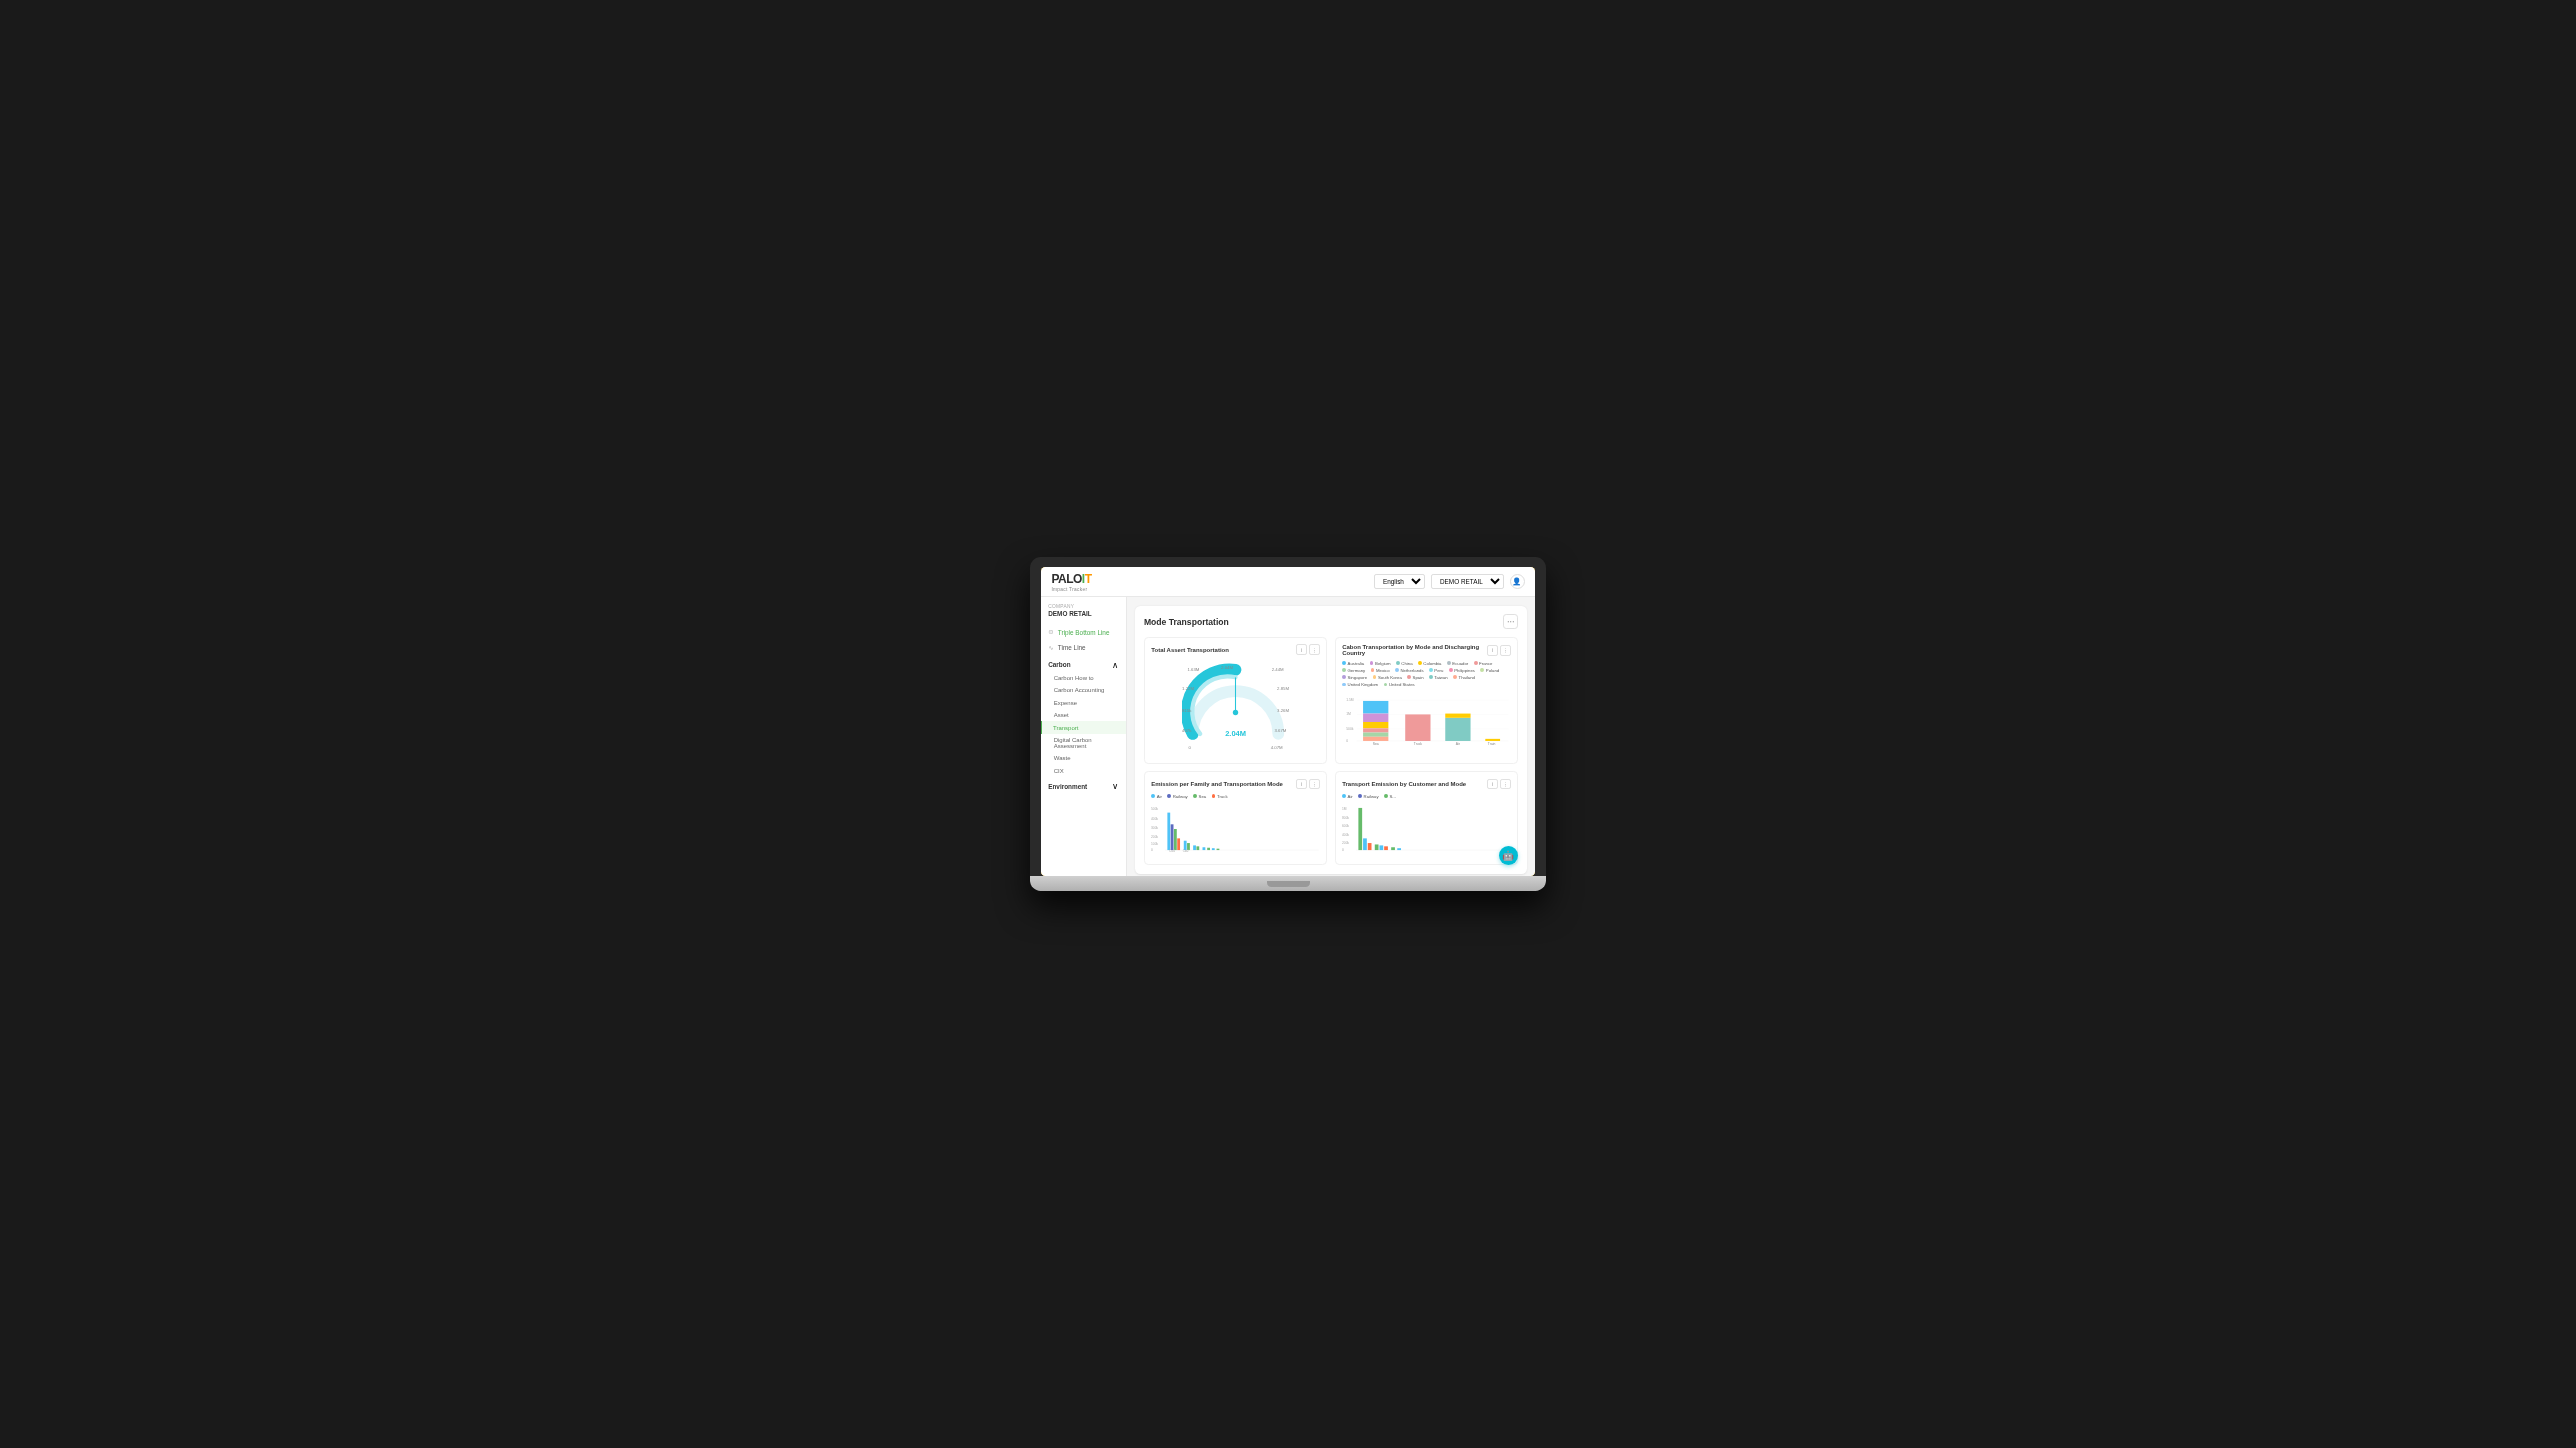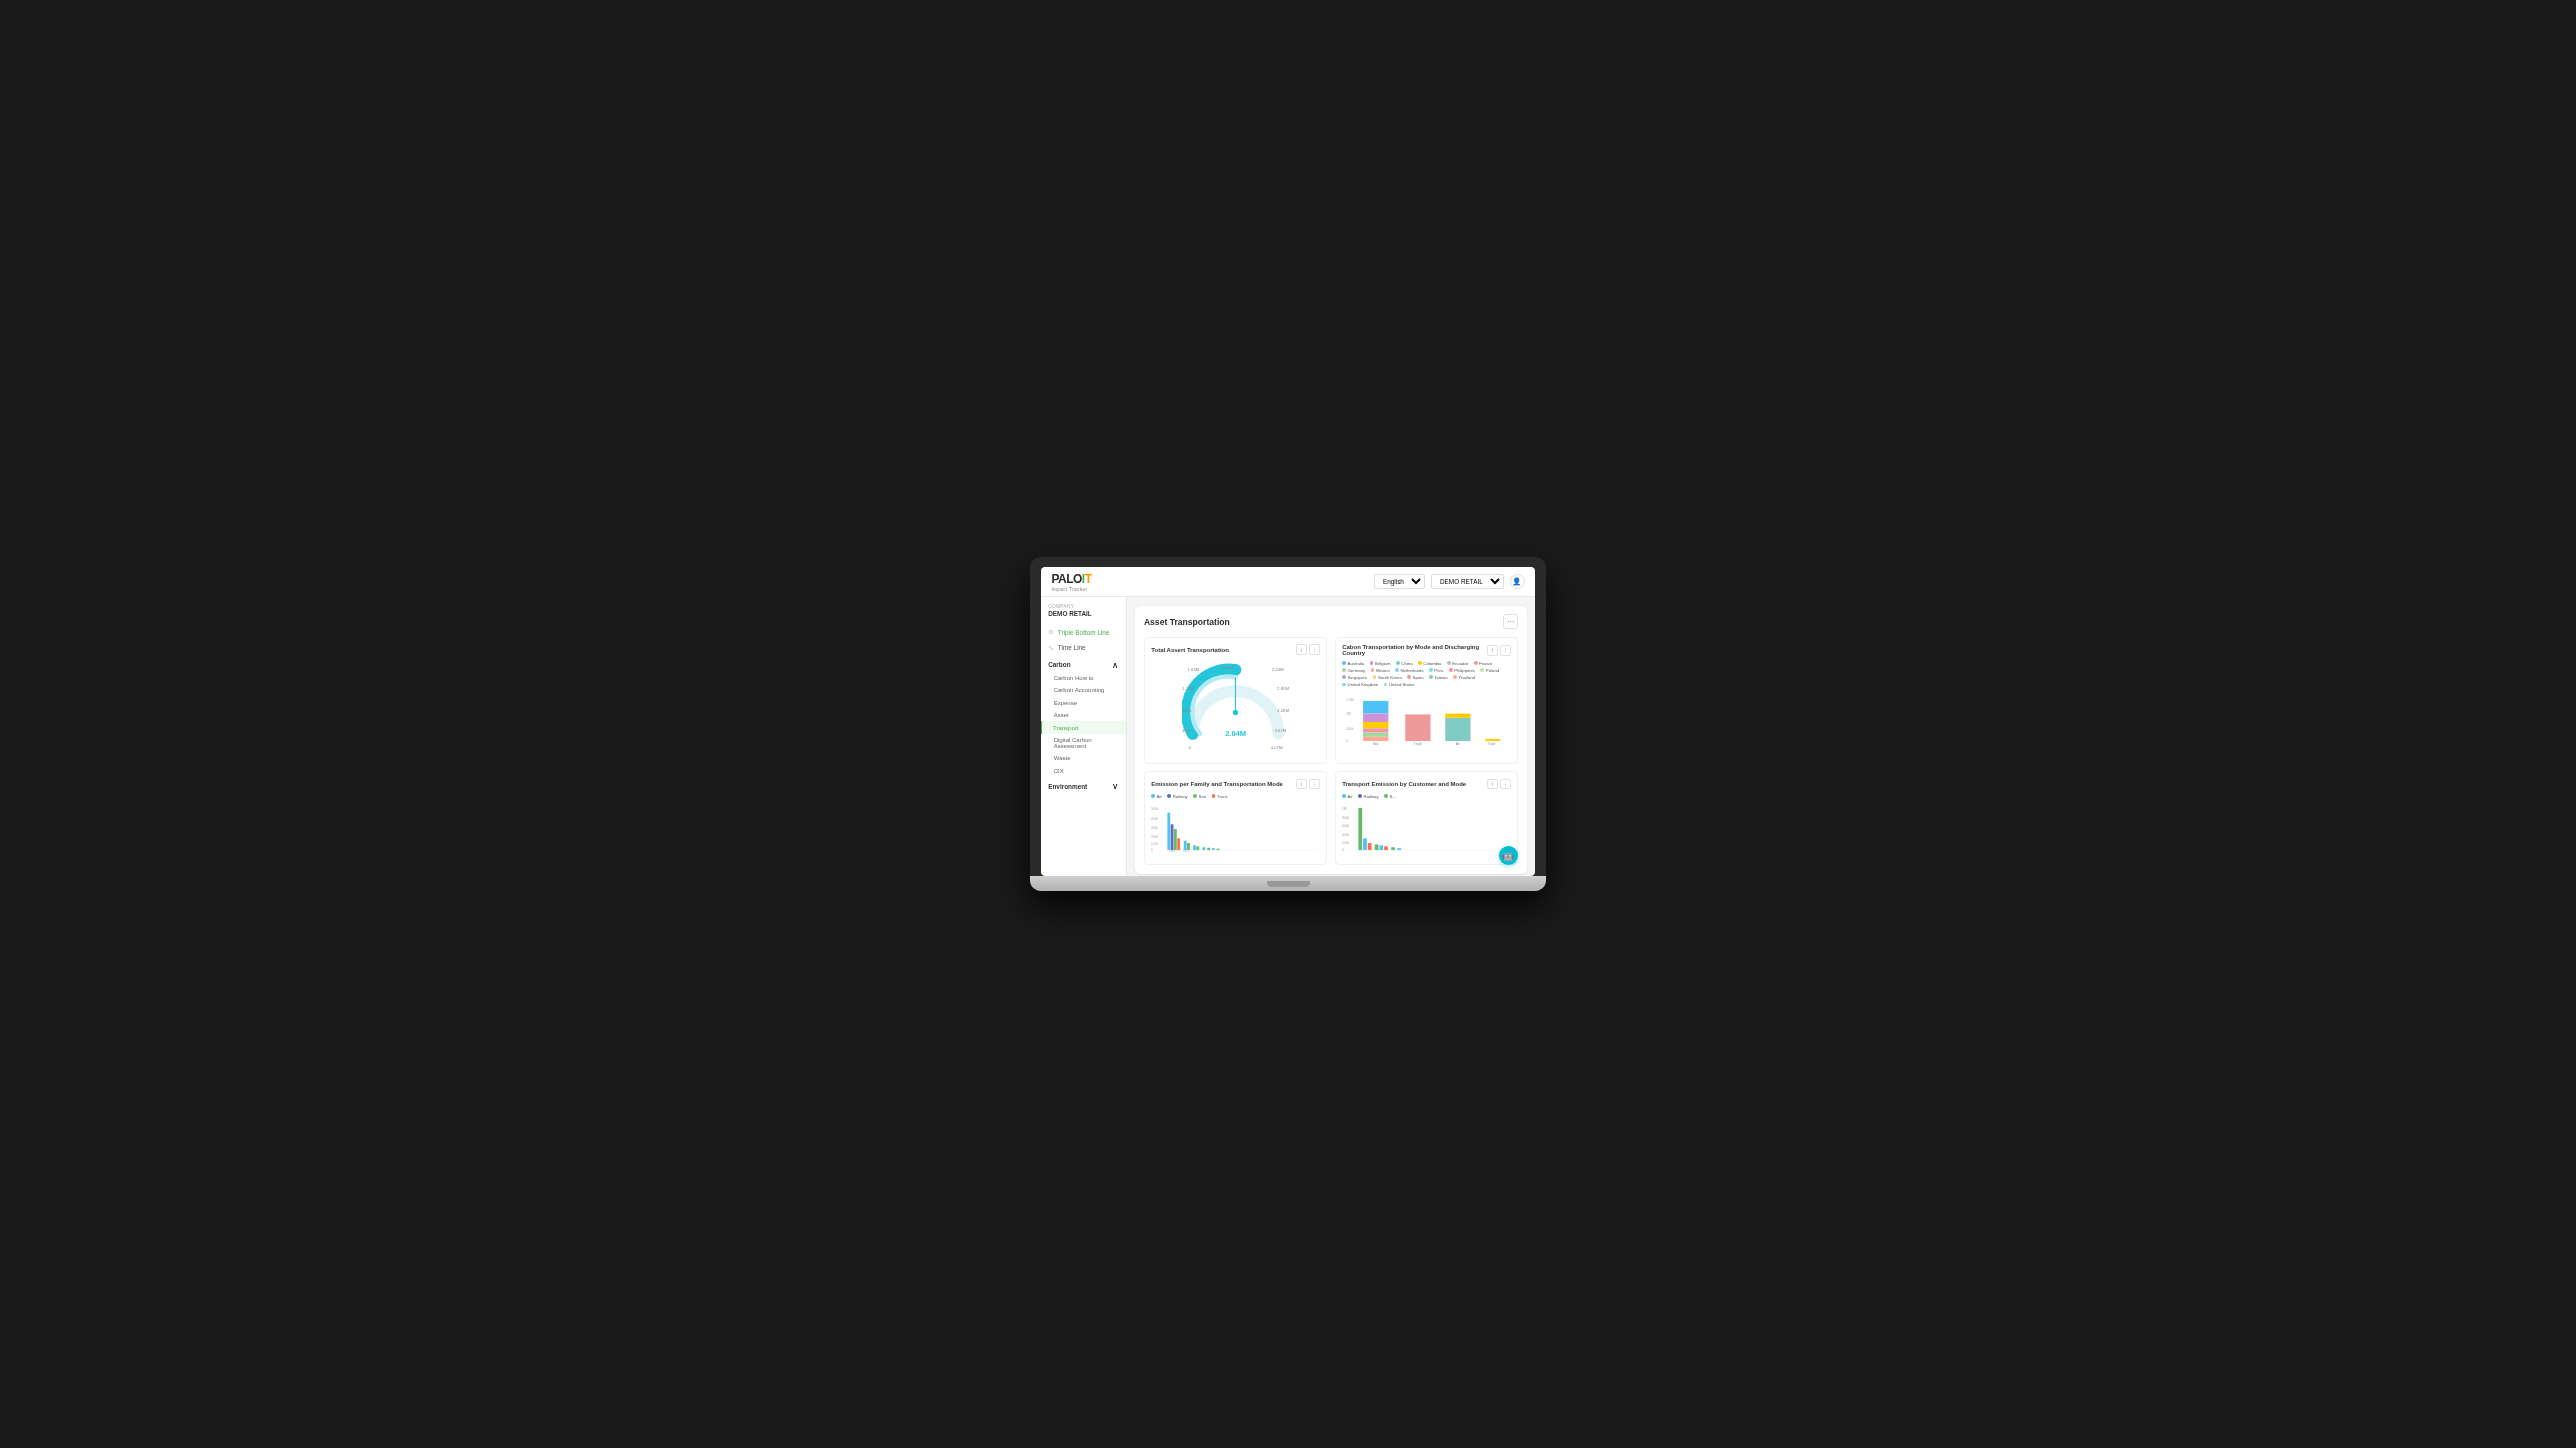--- a/index.html
+++ b/index.html
@@ -363,21 +363,21 @@
           <div class="sidebar-section">
             <span class="sidebar-section-label">Environment</span>
             <span>∨</span>
           </div>
         </div>
 
         <div class="content">
           <div class="content-wrapper">
             <div class="content-card">
               <div class="content-header">
-                <span class="content-title">Asset Transportation</span>
+                <span class="content-title">Mode Transportation</span>
                 <div class="more-btn">⋯</div>
               </div>
 
               <div class="charts-grid">
 
                 <div class="chart-card">
                   <div class="chart-header">
                     <span class="chart-title">Total Assert Transportation</span>
                     <div class="chart-actions">
                       <div class="chart-action-btn">ℹ</div>

